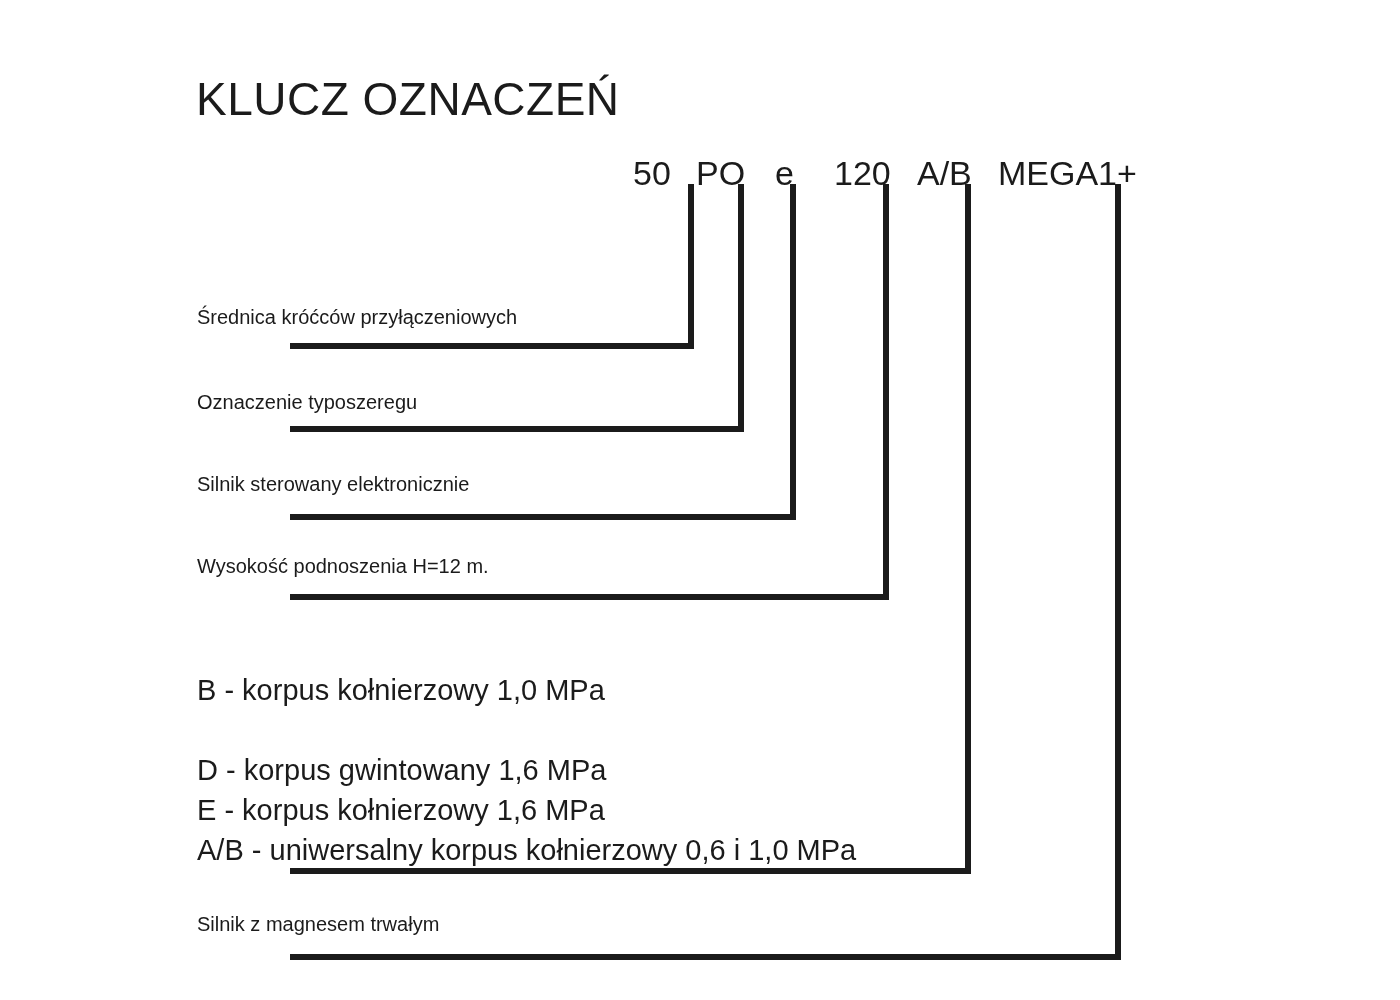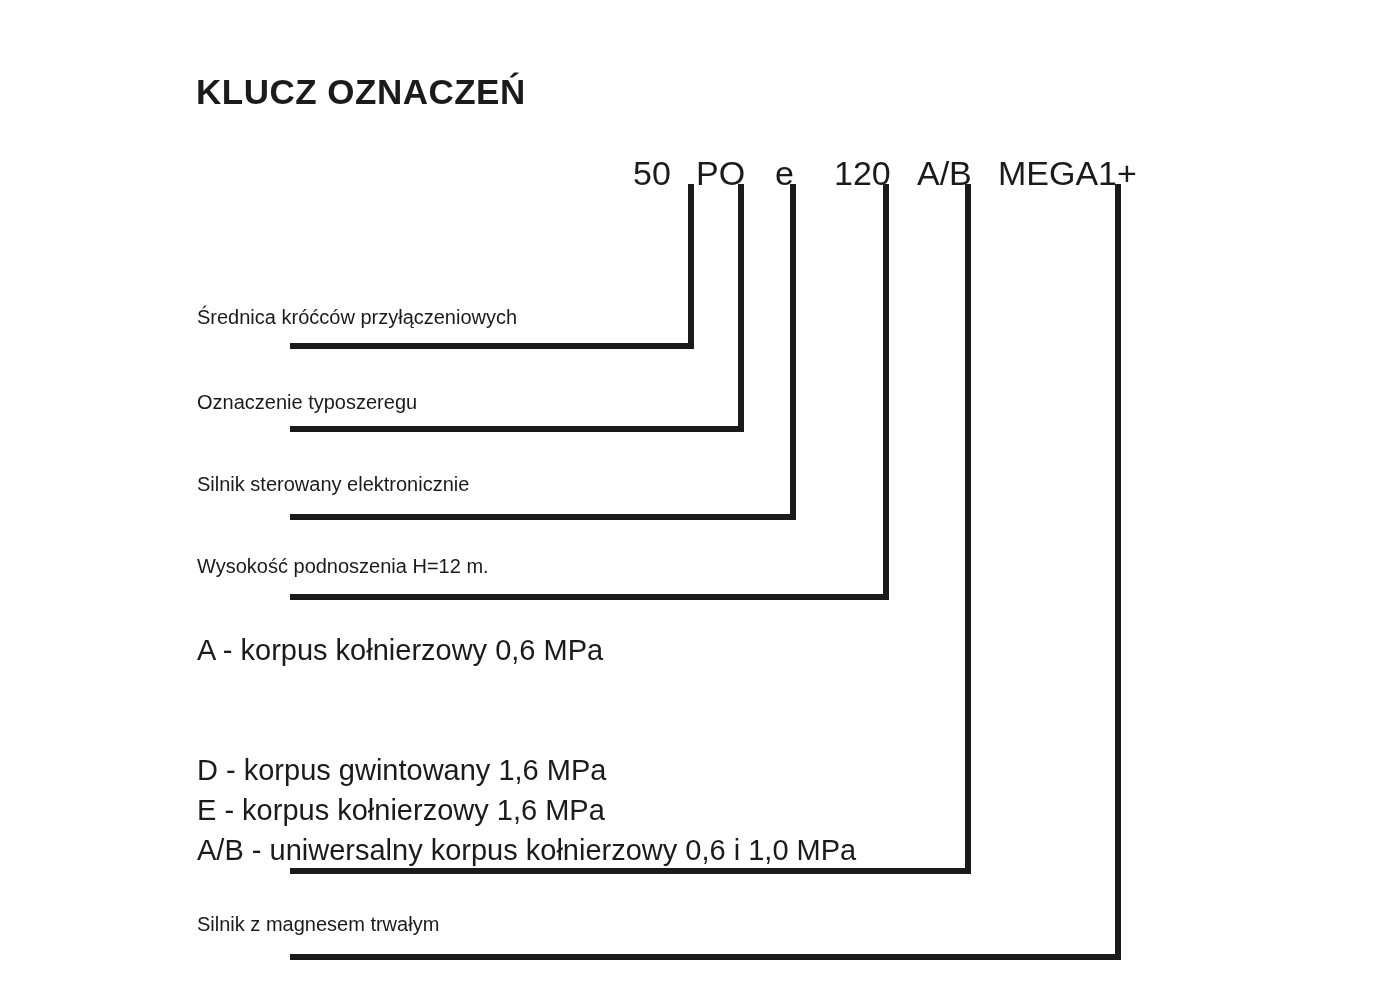--- a/index.html
+++ b/index.html
@@ -14,22 +14,22 @@
     height: 1000px;
     background: #ffffff;
     overflow: hidden;
     font-family: "Liberation Sans", "DejaVu Sans", sans-serif;
     color: #1b1b1b;
   }
   .title {
     position: absolute;
     left: 196px;
     top: 72px;
-    font-size: 35px;
-    font-weight: 700;
+    font-size: 46px;
+    font-weight: 400;
     letter-spacing: 0.5px;
     white-space: nowrap;
   }
   .code-seg {
     position: absolute;
     top: 156px;
     font-size: 34px;
     line-height: 34px;
     white-space: nowrap;
   }
@@ -118,18 +118,18 @@
   <div class="hline h5"></div>
   <div class="vline v6"></div>
   <div class="hline h6"></div>
 
   <div class="lbl lbl1">Średnica króćców przyłączeniowych</div>
   <div class="lbl lbl3">Silnik sterowany elektronicznie</div>
   <div class="lbl lbl2">Oznaczenie typoszeregu</div>
   <div class="lbl lbl4">Wysokość podnoszenia H=12 m.</div>
   <div class="lbl lbl6">Silnik z magnesem trwałym</div>
 
-  <div class="legend-row lg0">A - korpus kołnierzowy 0,6 MPa</div>
+  <div class="legend-row lg1">B - korpus kołnierzowy 1,0 MPa</div>
   <div class="legend-row lg3">D - korpus gwintowany 1,6 MPa</div>
   <div class="legend-row lg4">E - korpus kołnierzowy 1,6 MPa</div>
   <div class="legend-row lg5">A/B - uniwersalny korpus kołnierzowy 0,6 i 1,0 MPa</div>
 
 </div>
 
 </body></html>

